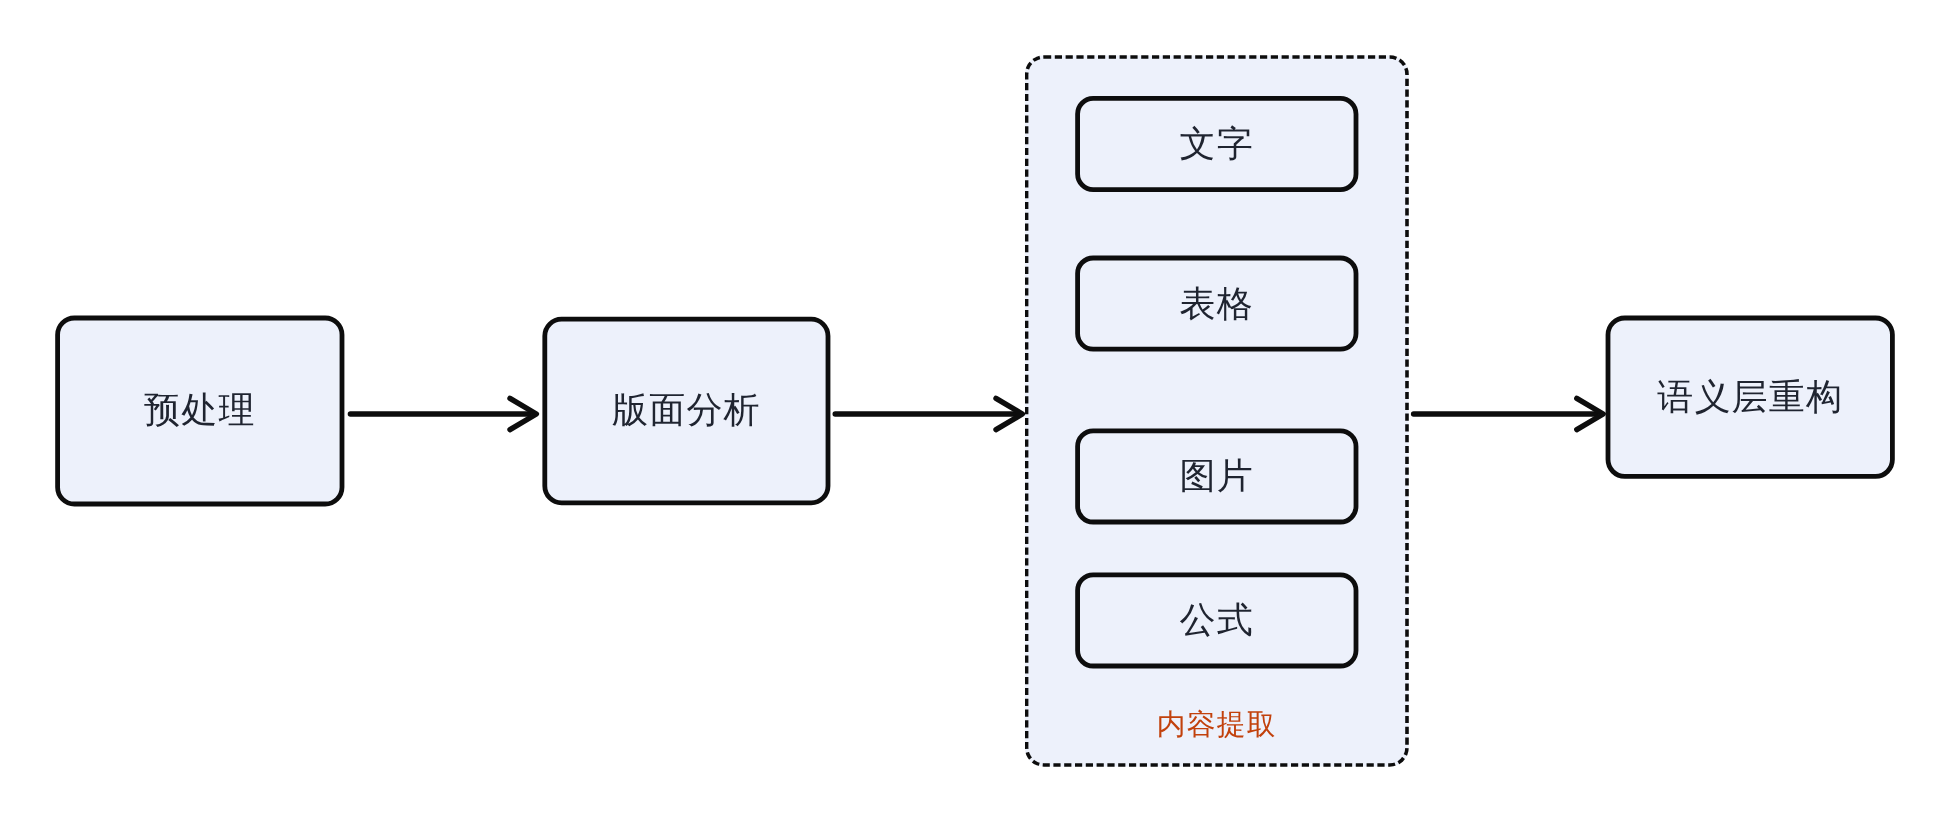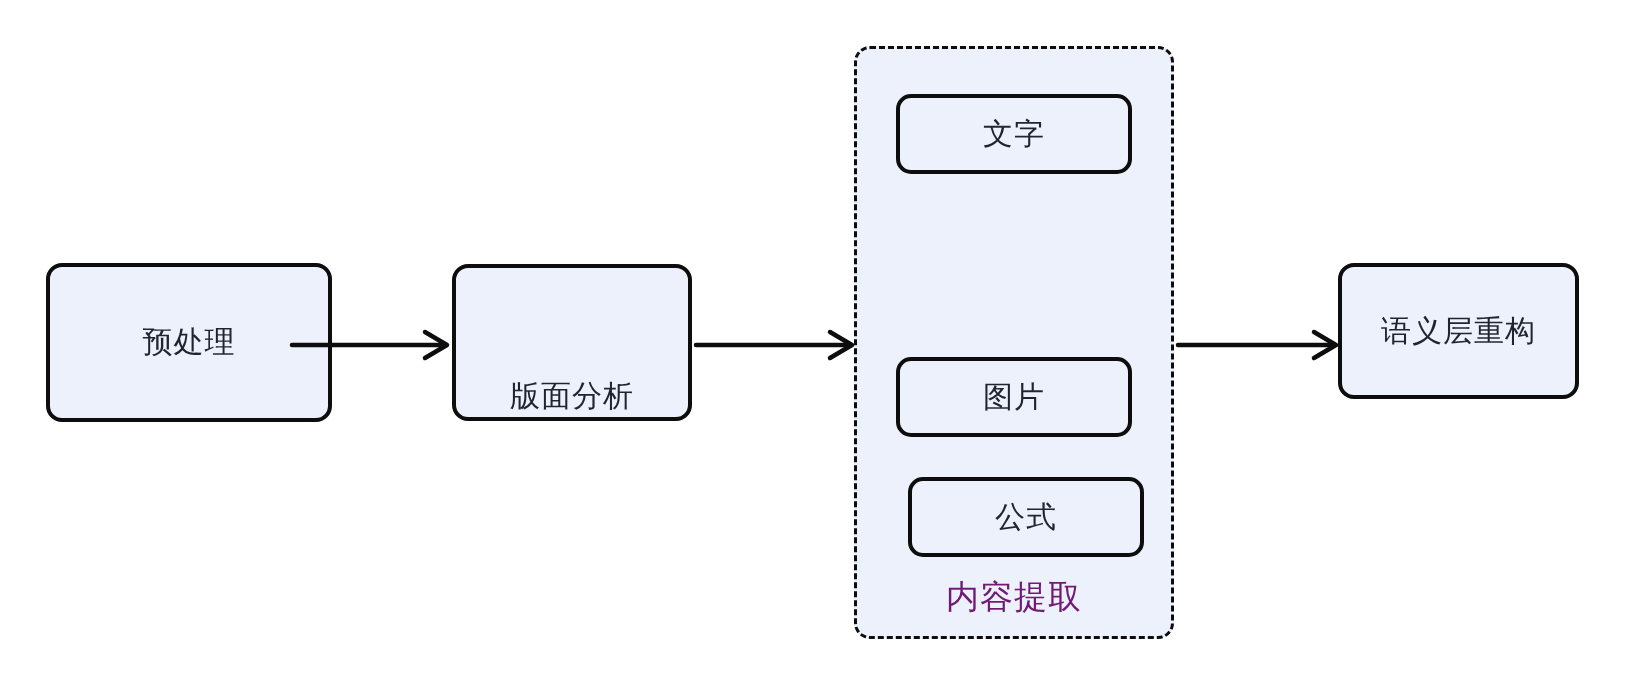--- a/index.html
+++ b/index.html
@@ -23,22 +23,22 @@
     background: #edf1fb;
     border: 4px solid #0d0d0d;
     border-radius: 16px;
     display: flex;
     align-items: center;
     justify-content: center;
     font-size: 30px;
     letter-spacing: 1px;
     color: #1f2430;
   }
-  .node-preprocess        { left: 46px;   top: 263px; width: 286px; height: 159px; }
-  .node-layout-analysis   { left: 452px;  top: 264px; width: 240px; height: 157px; align-items: flex-end; }
+  .node-preprocess        { left: 46px;   top: 263px; width: 241px; height: 159px; }
+  .node-layout-analysis   { left: 452px;  top: 264px; width: 240px; height: 157px; }
   .node-semantic          { left: 1338px; top: 263px; width: 241px; height: 136px; }
 
   .group {
     position: absolute;
     left: 854px; top: 46px;
     width: 320px; height: 593px;
     background: #edf1fb;
     border: 3px dashed #0d0d0d;
     border-radius: 16px;
   }
@@ -50,33 +50,33 @@
     background: #edf1fb;
     border: 4px solid #0d0d0d;
     border-radius: 15px;
     display: flex;
     align-items: center;
     justify-content: center;
     font-size: 30px;
     letter-spacing: 1px;
     color: #1f2430;
   }
-  .sub-node-1 { top: 31px; margin-top: 14px;  }
+  .sub-node-1 { top: 31px;  }
   .sub-node-2 { top: 164px; }
   .sub-node-3 { top: 308px; }
-  .sub-node-4 { top: 428px; margin-left: 12px; }
+  .sub-node-4 { top: 428px; }
 
   .group-label {
     position: absolute;
     left: 0; right: 0;
     bottom: 16px;
     text-align: center;
-    font-size: 33px;
+    font-size: 24px;
     letter-spacing: 1px;
-    color: #701a75;
+    color: #c2410c;
   }
 
   .arrow-layer {
     position: absolute;
     left: 0; top: 0;
     width: 1628px; height: 692px;
     pointer-events: none;
   }
   .arrow-layer path {
     stroke: #0d0d0d;
@@ -96,20 +96,23 @@
   </div>
 
   <div class="node node-layout-analysis">
     <span>版面分析</span>
   </div>
 
   <div class="group">
     <div class="sub-node sub-node-1">
       <span>文字</span>
     </div>
+    <div class="sub-node sub-node-2">
+      <span>表格</span>
+    </div>
     <div class="sub-node sub-node-3">
       <span>图片</span>
     </div>
     <div class="sub-node sub-node-4">
       <span>公式</span>
     </div>
     <div class="group-label">内容提取</div>
   </div>
 
   <div class="node node-semantic">

